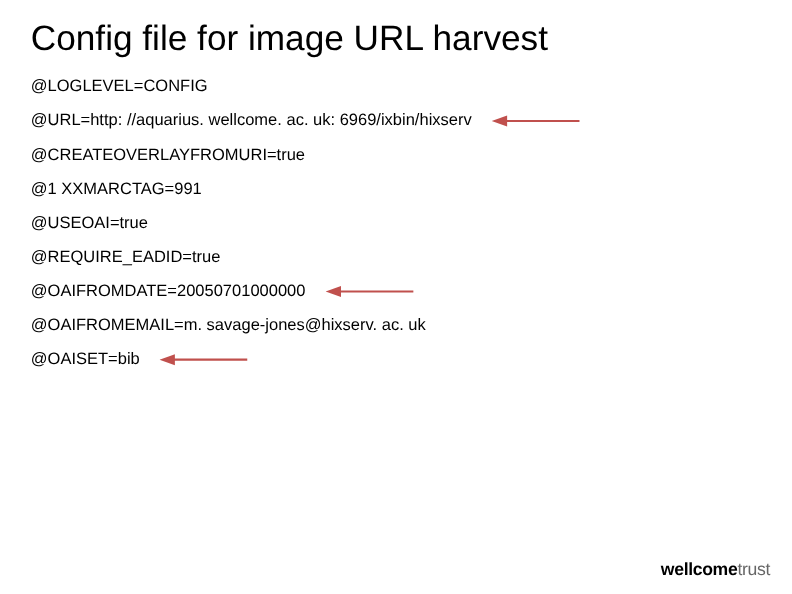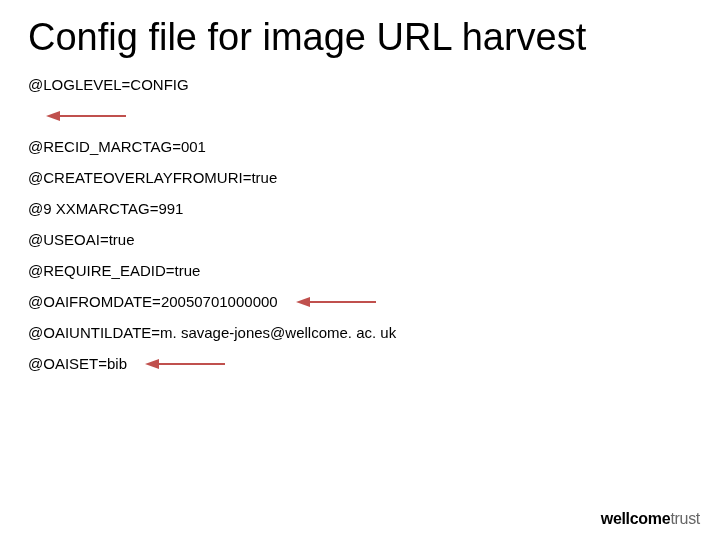--- a/index.html
+++ b/index.html
@@ -9,21 +9,21 @@
     height: 540px;
     background: #ffffff;
     font-family: Arial, Helvetica, sans-serif;
     position: relative;
     overflow: hidden;
   }
   .slide {
     padding: 12px 28px 0 28px;
   }
   .title {
-    font-size: 38px;
+    font-size: 32px;
     color: #000;
     margin: 4px 0 10px 0;
     font-weight: normal;
   }
   .lines {
     display: flex;
     flex-direction: column;
     gap: 0;
   }
   .line-row {
@@ -67,53 +67,51 @@
 </head>
 <body>
 
 <div class="slide">
   <h1 class="title">Config file for image URL harvest</h1>
   <div class="lines" id="lines">
       <div class="line-row">
         <span class="line-text">@LOGLEVEL=CONFIG</span>
       </div>
       <div class="line-row">
+        <span class="line-text">@URL=http: //aquarius. wellcome. ac. uk: 6969/ixbin/hixserv</span>
         <span class="arrow">
           <svg width="80" height="14" viewBox="0 0 80 14">
             <line x1="80" y1="7" x2="12" y2="7" stroke="#c0504d" stroke-width="2"></line>
             <polygon points="0,7 14,2 14,12" fill="#c0504d"></polygon>
           </svg>
         </span>
       </div>
       <div class="line-row">
-        <span class="line-text">@RECID_MARCTAG=001</span>
-      </div>
-      <div class="line-row">
         <span class="line-text">@CREATEOVERLAYFROMURI=true</span>
       </div>
       <div class="line-row">
-        <span class="line-text">@9 XXMARCTAG=991</span>
+        <span class="line-text">@1 XXMARCTAG=991</span>
       </div>
       <div class="line-row">
         <span class="line-text">@USEOAI=true</span>
       </div>
       <div class="line-row">
         <span class="line-text">@REQUIRE_EADID=true</span>
       </div>
       <div class="line-row">
         <span class="line-text">@OAIFROMDATE=20050701000000</span>
         <span class="arrow">
           <svg width="80" height="14" viewBox="0 0 80 14">
             <line x1="80" y1="7" x2="12" y2="7" stroke="#c0504d" stroke-width="2"></line>
             <polygon points="0,7 14,2 14,12" fill="#c0504d"></polygon>
           </svg>
         </span>
       </div>
       <div class="line-row">
-        <span class="line-text">@OAIUNTILDATE=m. savage-jones@wellcome. ac. uk</span>
+        <span class="line-text">@OAIFROMEMAIL=m. savage-jones@hixserv. ac. uk</span>
       </div>
       <div class="line-row">
         <span class="line-text">@OAISET=bib</span>
         <span class="arrow">
           <svg width="80" height="14" viewBox="0 0 80 14">
             <line x1="80" y1="7" x2="12" y2="7" stroke="#c0504d" stroke-width="2"></line>
             <polygon points="0,7 14,2 14,12" fill="#c0504d"></polygon>
           </svg>
         </span>
       </div>

